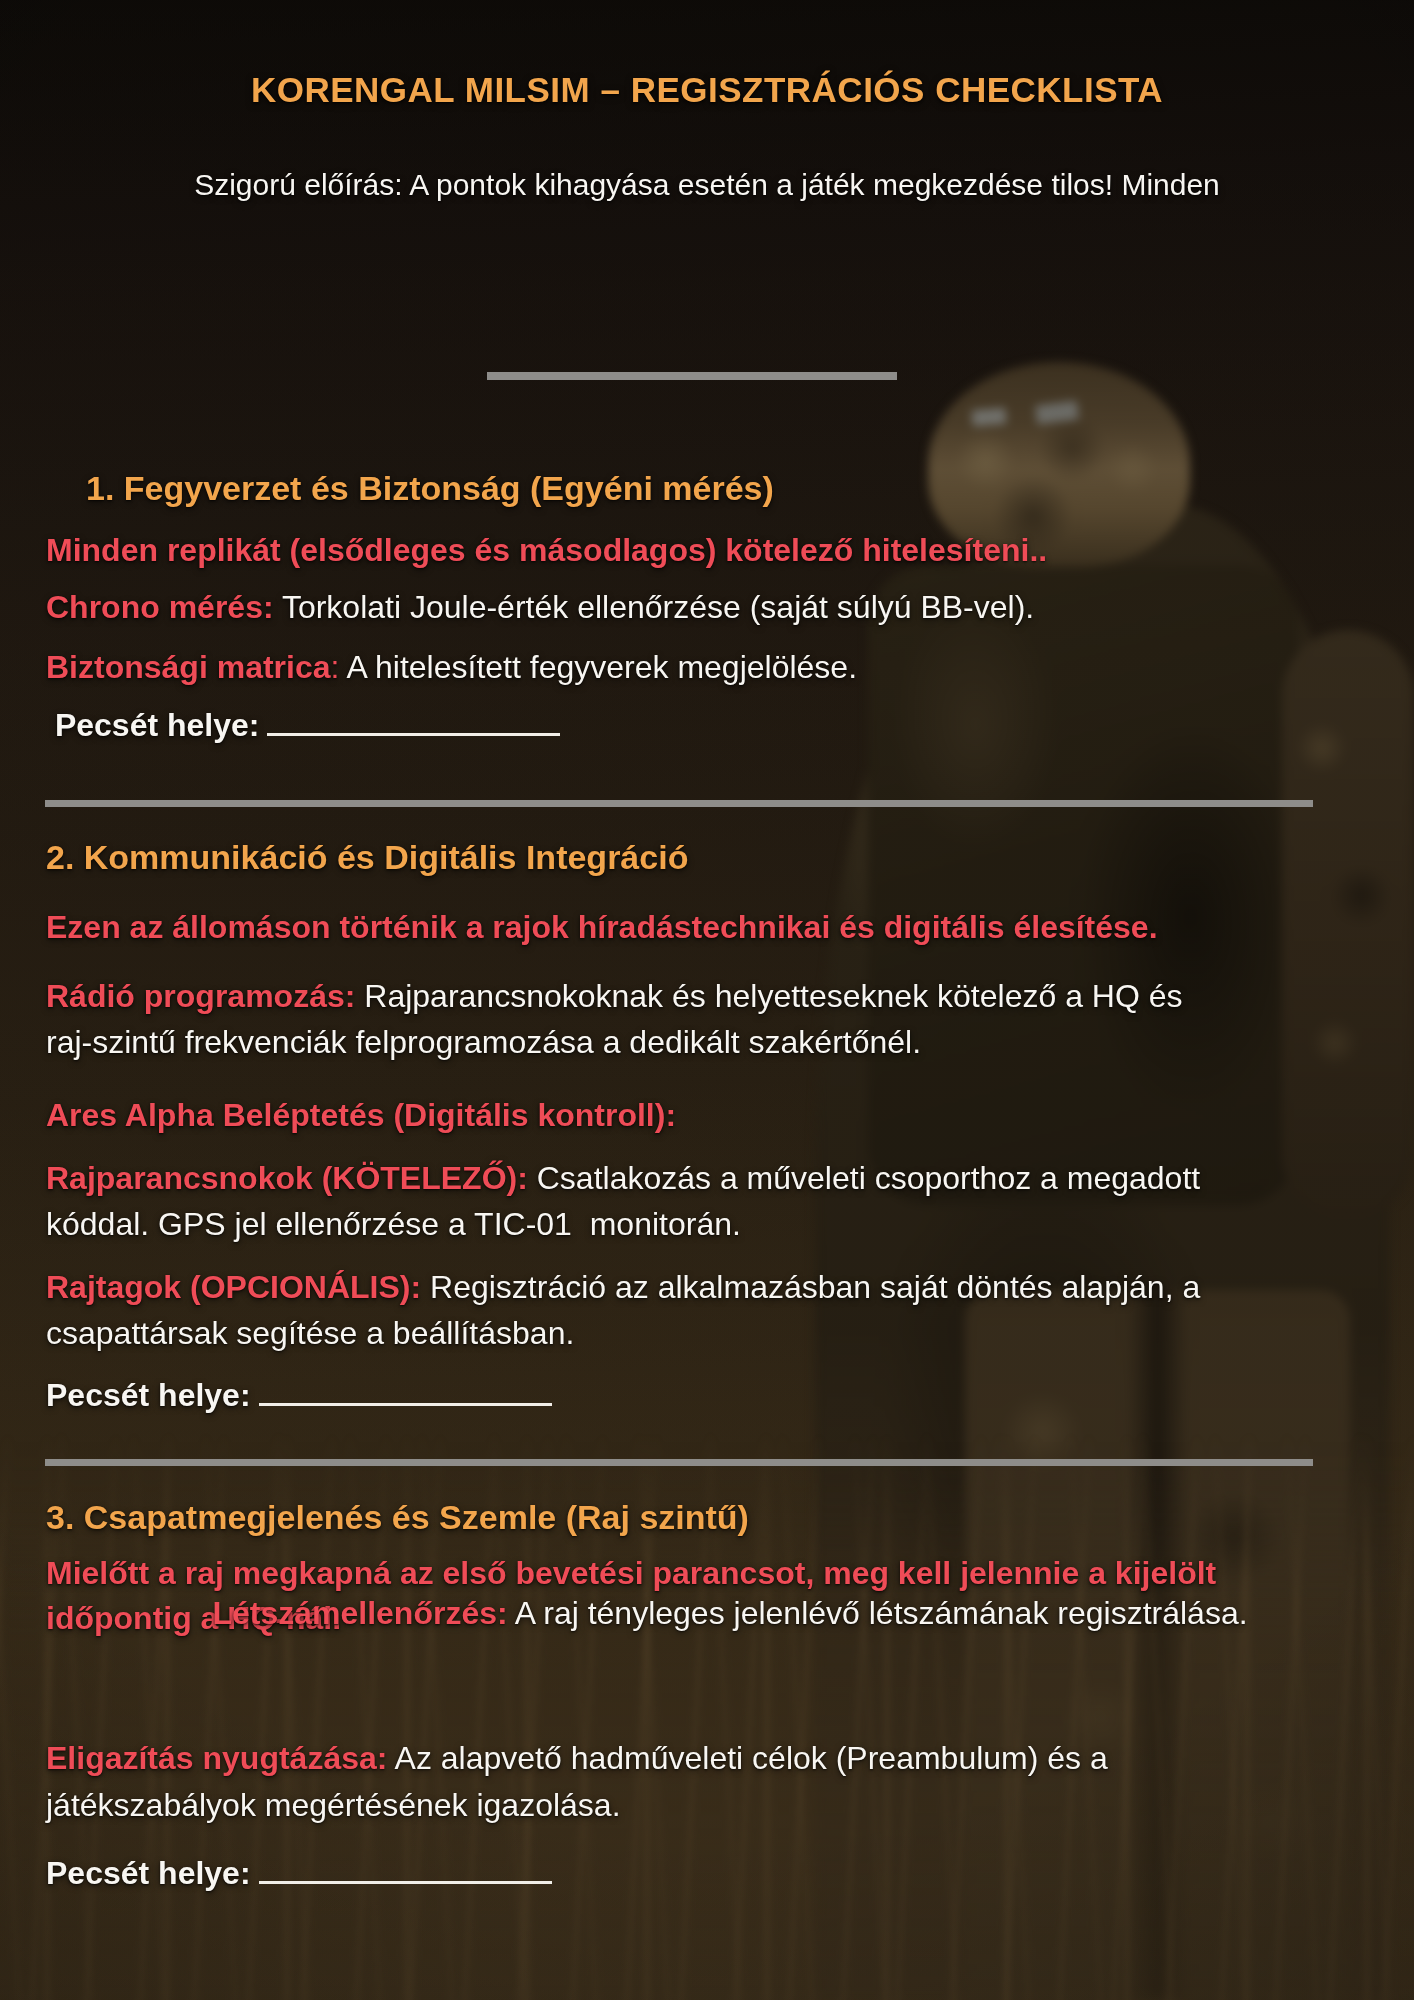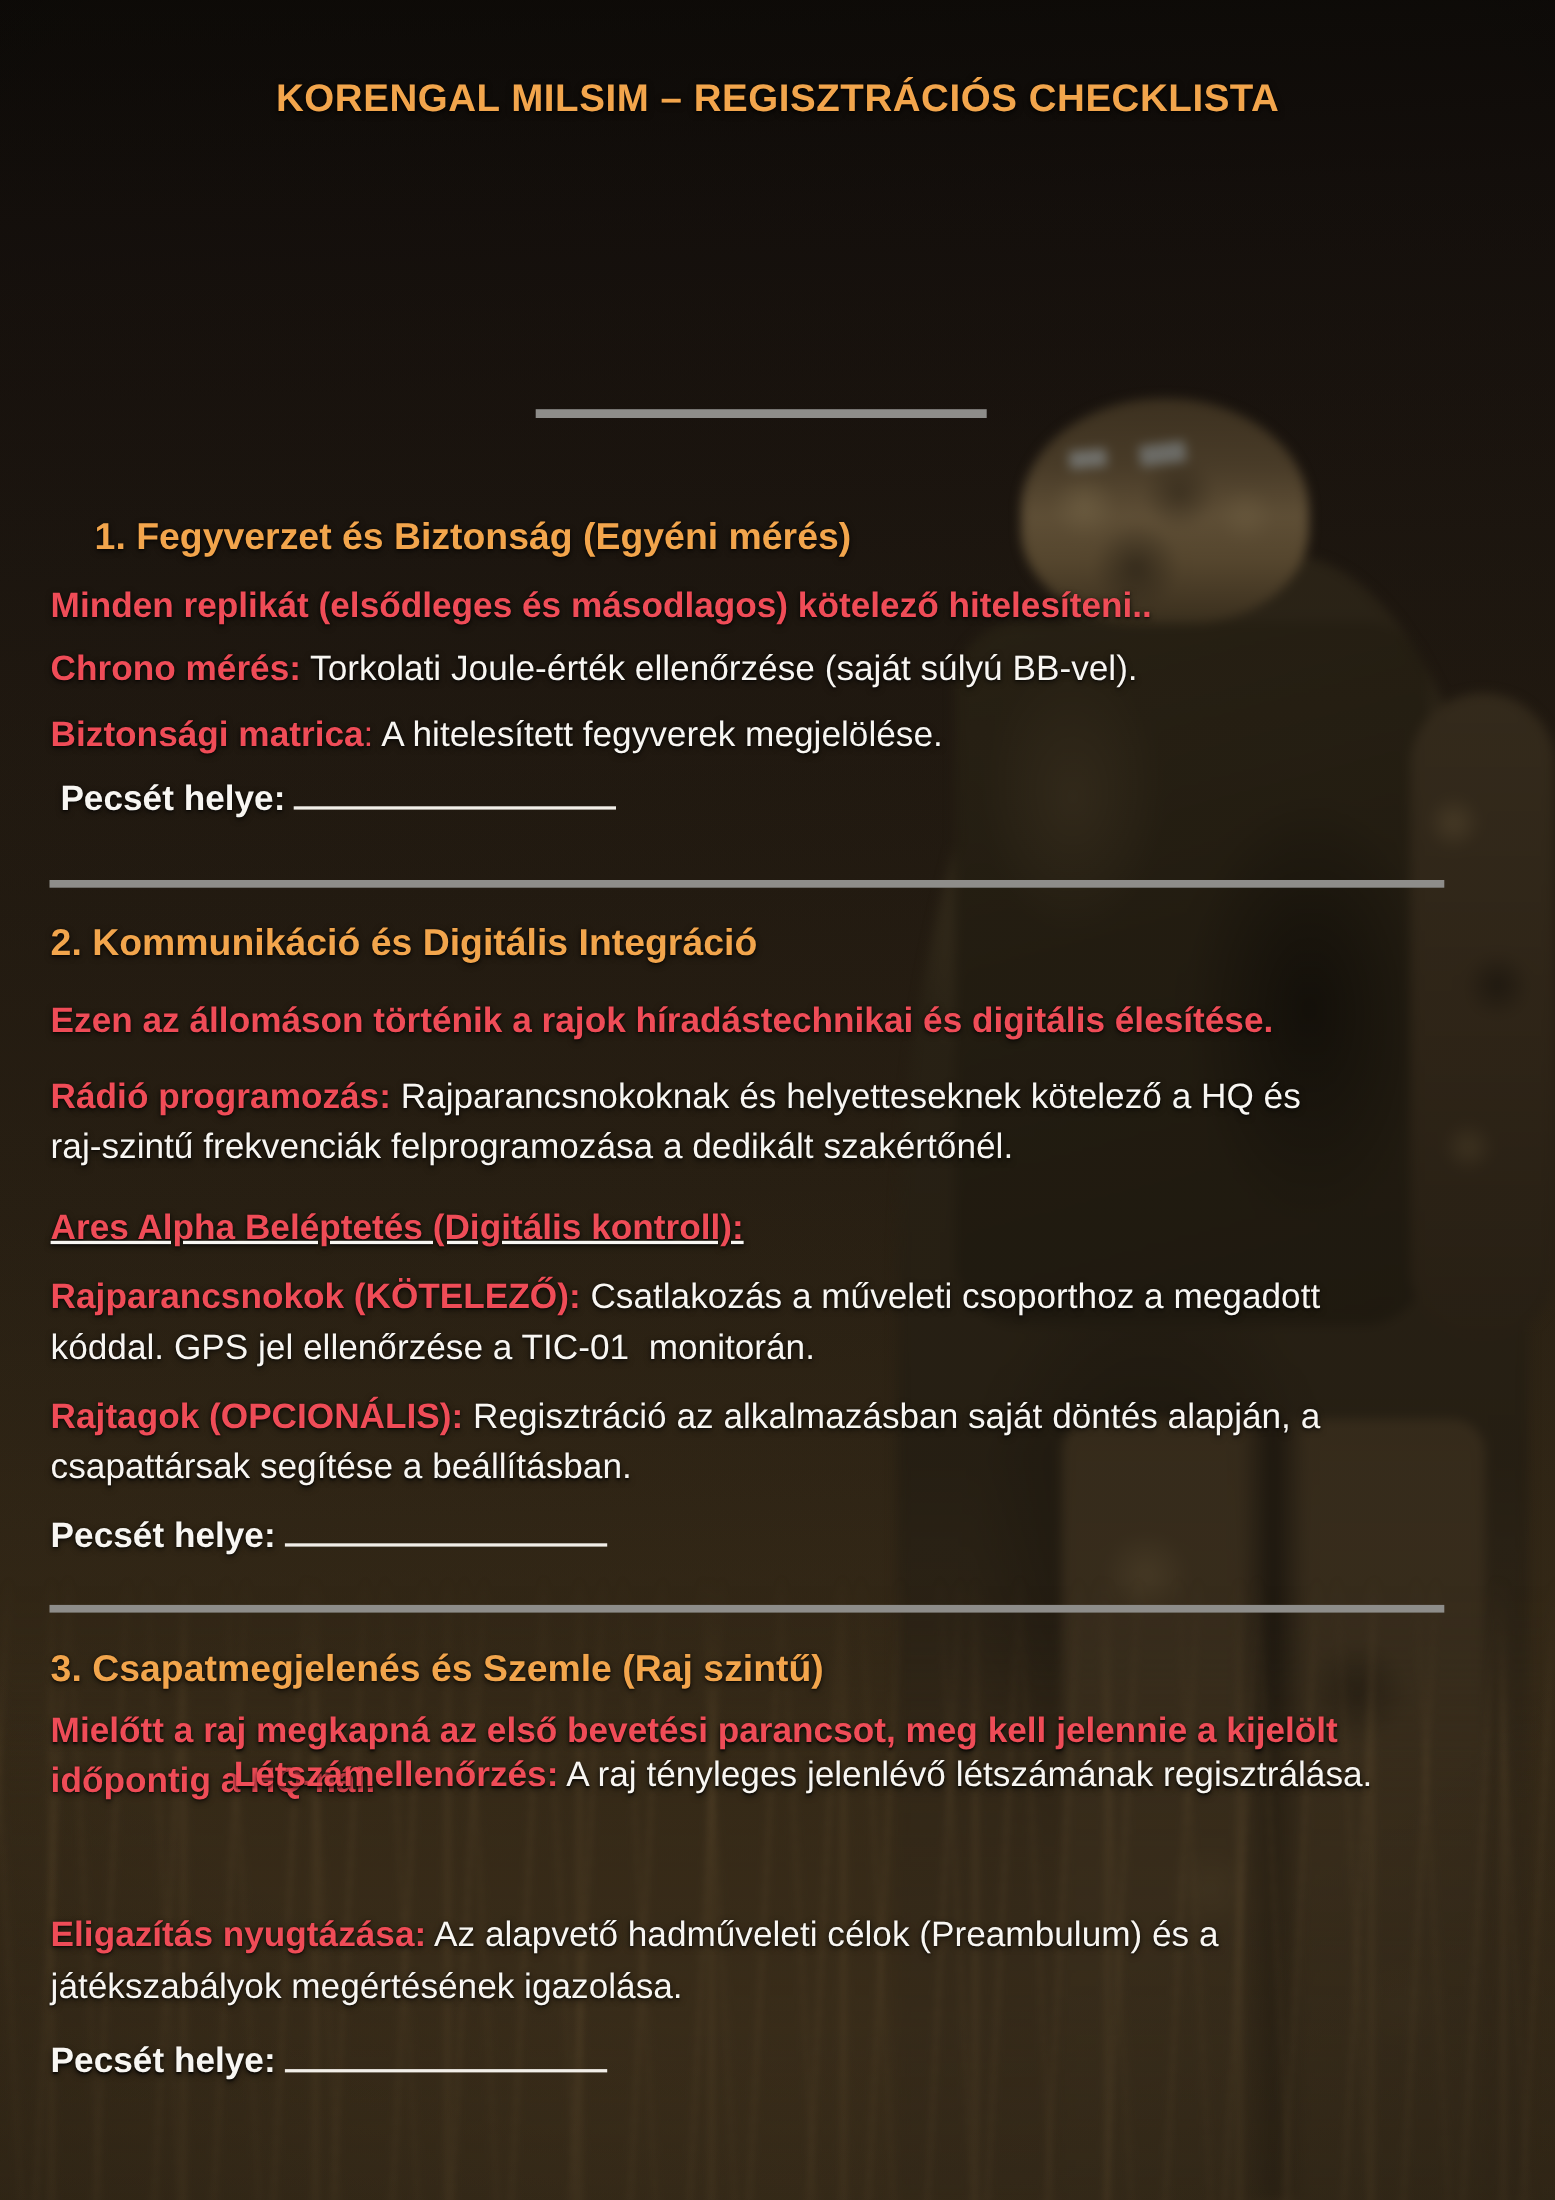--- a/index.html
+++ b/index.html
@@ -133,35 +133,36 @@
   <div class="helmet"></div>
   <div class="helmet-reflector-1"></div>
   <div class="helmet-reflector-2"></div>
 </div>
 <div class="grass"></div>
 <div class="photo-overlay"></div>
 
 <div class="content">
   <h1 class="page-title">KORENGAL MILSIM – REGISZTRÁCIÓS CHECKLISTA</h1>
   <div class="subtitle">
+    <div>Szigorú előírás: A pontok kihagyása esetén a játék megkezdése tilos! Minden</div>
   </div>
   <div class="subtitle-divider"></div>
   <div class="section-divider divider-1"></div>
   <div class="section-divider divider-2"></div>
   <div id="sections">
       <div class="row" style="top: 465px; margin-left: 40px;"><span class="seg heading">1. Fegyverzet és Biztonság (Egyéni mérés)</span></div>
       <div class="row" style="top: 527px;"><span class="seg red-bold">Minden replikát (elsődleges és másodlagos) kötelező hitelesíteni..</span></div>
       <div class="row" style="top: 584px;"><span class="seg red-bold">Chrono mérés:</span><span class="seg white"> Torkolati Joule-érték ellenőrzése (saját súlyú BB-vel).</span></div>
       <div class="row" style="top: 644px;"><span class="seg red-bold">Biztonsági matrica</span><span class="seg red">:</span><span class="seg white"> A hitelesített fegyverek megjelölése.</span></div>
       <div class="row" style="top: 702px;"><span class="seg white-bold"> Pecsét helye:</span><span class="stamp-line"></span></div>
       <div class="row" style="top: 834px;"><span class="seg heading">2. Kommunikáció és Digitális Integráció</span></div>
       <div class="row" style="top: 904px;"><span class="seg red-bold">Ezen az állomáson történik a rajok híradástechnikai és digitális élesítése.</span></div>
       <div class="row" style="top: 973px;"><span class="seg red-bold">Rádió programozás:</span><span class="seg white"> Rajparancsnokoknak és helyetteseknek kötelező a HQ és</span></div>
       <div class="row" style="top: 1019px;"><span class="seg white">raj-szintű frekvenciák felprogramozása a dedikált szakértőnél.</span></div>
-      <div class="row" style="top: 1092px; text-decoration: underline;"><span class="seg red-bold">Ares Alpha Beléptetés (Digitális kontroll):</span></div>
+      <div class="row" style="top: 1092px;"><span class="seg red-bold">Ares Alpha Beléptetés (Digitális kontroll):</span></div>
       <div class="row" style="top: 1155px;"><span class="seg red-bold">Rajparancsnokok (KÖTELEZŐ):</span><span class="seg white"> Csatlakozás a műveleti csoporthoz a megadott</span></div>
       <div class="row" style="top: 1201px;"><span class="seg white">kóddal. GPS jel ellenőrzése a TIC-01  monitorán.</span></div>
       <div class="row" style="top: 1264px;"><span class="seg red-bold">Rajtagok (OPCIONÁLIS):</span><span class="seg white"> Regisztráció az alkalmazásban saját döntés alapján, a</span></div>
       <div class="row" style="top: 1310px;"><span class="seg white">csapattársak segítése a beállításban.</span></div>
       <div class="row" style="top: 1372px;"><span class="seg white-bold">Pecsét helye:</span><span class="stamp-line"></span></div>
       <div class="row" style="top: 1494px;"><span class="seg heading">3. Csapatmegjelenés és Szemle (Raj szintű)</span></div>
       <div class="row" style="top: 1550px;"><span class="seg red-bold">Mielőtt a raj megkapná az első bevetési parancsot, meg kell jelennie a kijelölt</span></div>
       <div class="row" style="top: 1595px;"><span class="seg red-bold">időpontig a HQ-nál.</span></div>
       <div class="row" style="top: 1590px; text-align: center;"><span class="seg red-bold">Létszámellenőrzés:</span><span class="seg white"> A raj tényleges jelenlévő létszámának regisztrálása.</span></div>
       <div class="row" style="top: 1735px;"><span class="seg red-bold">Eligazítás nyugtázása:</span><span class="seg white"> Az alapvető hadműveleti célok (Preambulum) és a</span></div>

